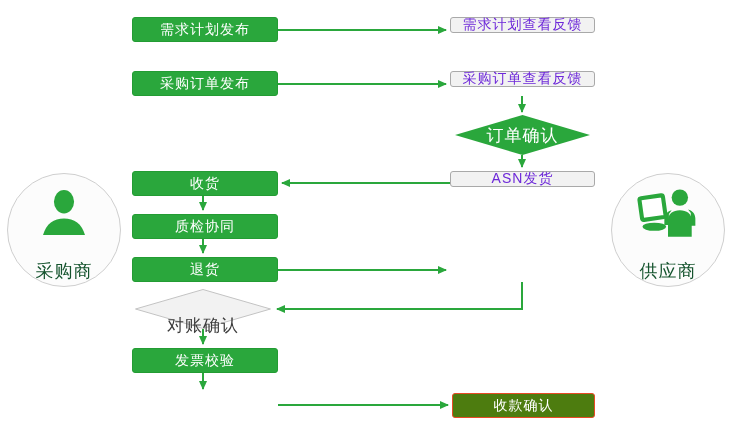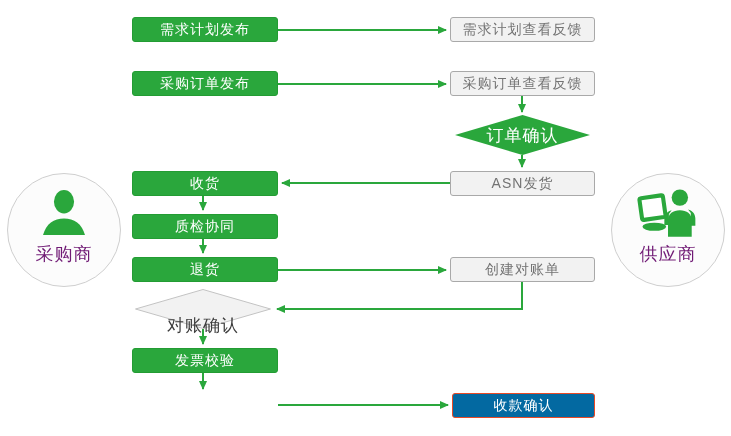--- a/index.html
+++ b/index.html
@@ -37,32 +37,32 @@
     height: 25px;
     background: #2aa73c;
     border: 1px solid #239c33;
     border-radius: 3px;
     color: #ffffff;
   }
 
   .node.plain {
     left: 450px;
     width: 145px;
-    height: 25px;
+    height: 16px;
     background: #f2f2f2;
     border: 1px solid #a9a9a9;
     border-radius: 3px;
-    color: #737373;
+    color: #6d28d9;
   }
 
   .node.red {
     left: 452px;
     width: 143px;
     height: 25px;
-    background: #0369a1;
+    background: #4d7c0f;
     border: 1px solid #e84a26;
     border-radius: 3px;
     color: #ffffff;
   }
 
   .diamond {
     position: absolute;
     display: flex;
     align-items: center;
     justify-content: center;
@@ -89,23 +89,23 @@
     background: #fcfcfc;
     border: 1px solid #cfcfcf;
     display: flex;
     flex-direction: column;
     align-items: center;
     justify-content: flex-start;
     padding-top: 13px;
   }
   .actor .actor-label {
     font-size: 18px;
-    color: #701a75;
+    color: #14532d;
     letter-spacing: 1px;
-    margin-top: 1px;
+    margin-top: 18px;
     white-space: nowrap;
   }
   .actor .actor-icon { line-height: 0; }
 </style>
 </head>
 <body>
 
 <div class="canvas">
 
   <svg class="connectors" viewBox="0 0 731 436" xmlns="http://www.w3.org/2000/svg">
@@ -133,21 +133,20 @@
   <div class="node green" style="top:17px">需求计划发布</div>
   <div class="node green" style="top:71px">采购订单发布</div>
   <div class="node green" style="top:171px">收货</div>
   <div class="node green" style="top:214px">质检协同</div>
   <div class="node green" style="top:257px">退货</div>
   <div class="node green" style="top:348px">发票校验</div>
 
   <div class="node plain" style="top:17px">需求计划查看反馈</div>
   <div class="node plain" style="top:71px">采购订单查看反馈</div>
   <div class="node plain" style="top:171px">ASN发货</div>
-  <div class="node plain" style="top:257px">创建对账单</div>
   <div class="node red" style="top:393px">收款确认</div>
 
   <div class="diamond green-d" style="left:455px; top:115px; width:135px; height:40px">
     <svg viewBox="0 0 135 40" preserveAspectRatio="none">
       <polygon points="67.5,0 135,20 67.5,40 0,20" fill="#2aa73c"></polygon>
     </svg>
     <span class="dlabel">订单确认</span>
   </div>
 
   <div class="diamond gray-d" style="left:135px; top:289px; width:136px; height:40px">

